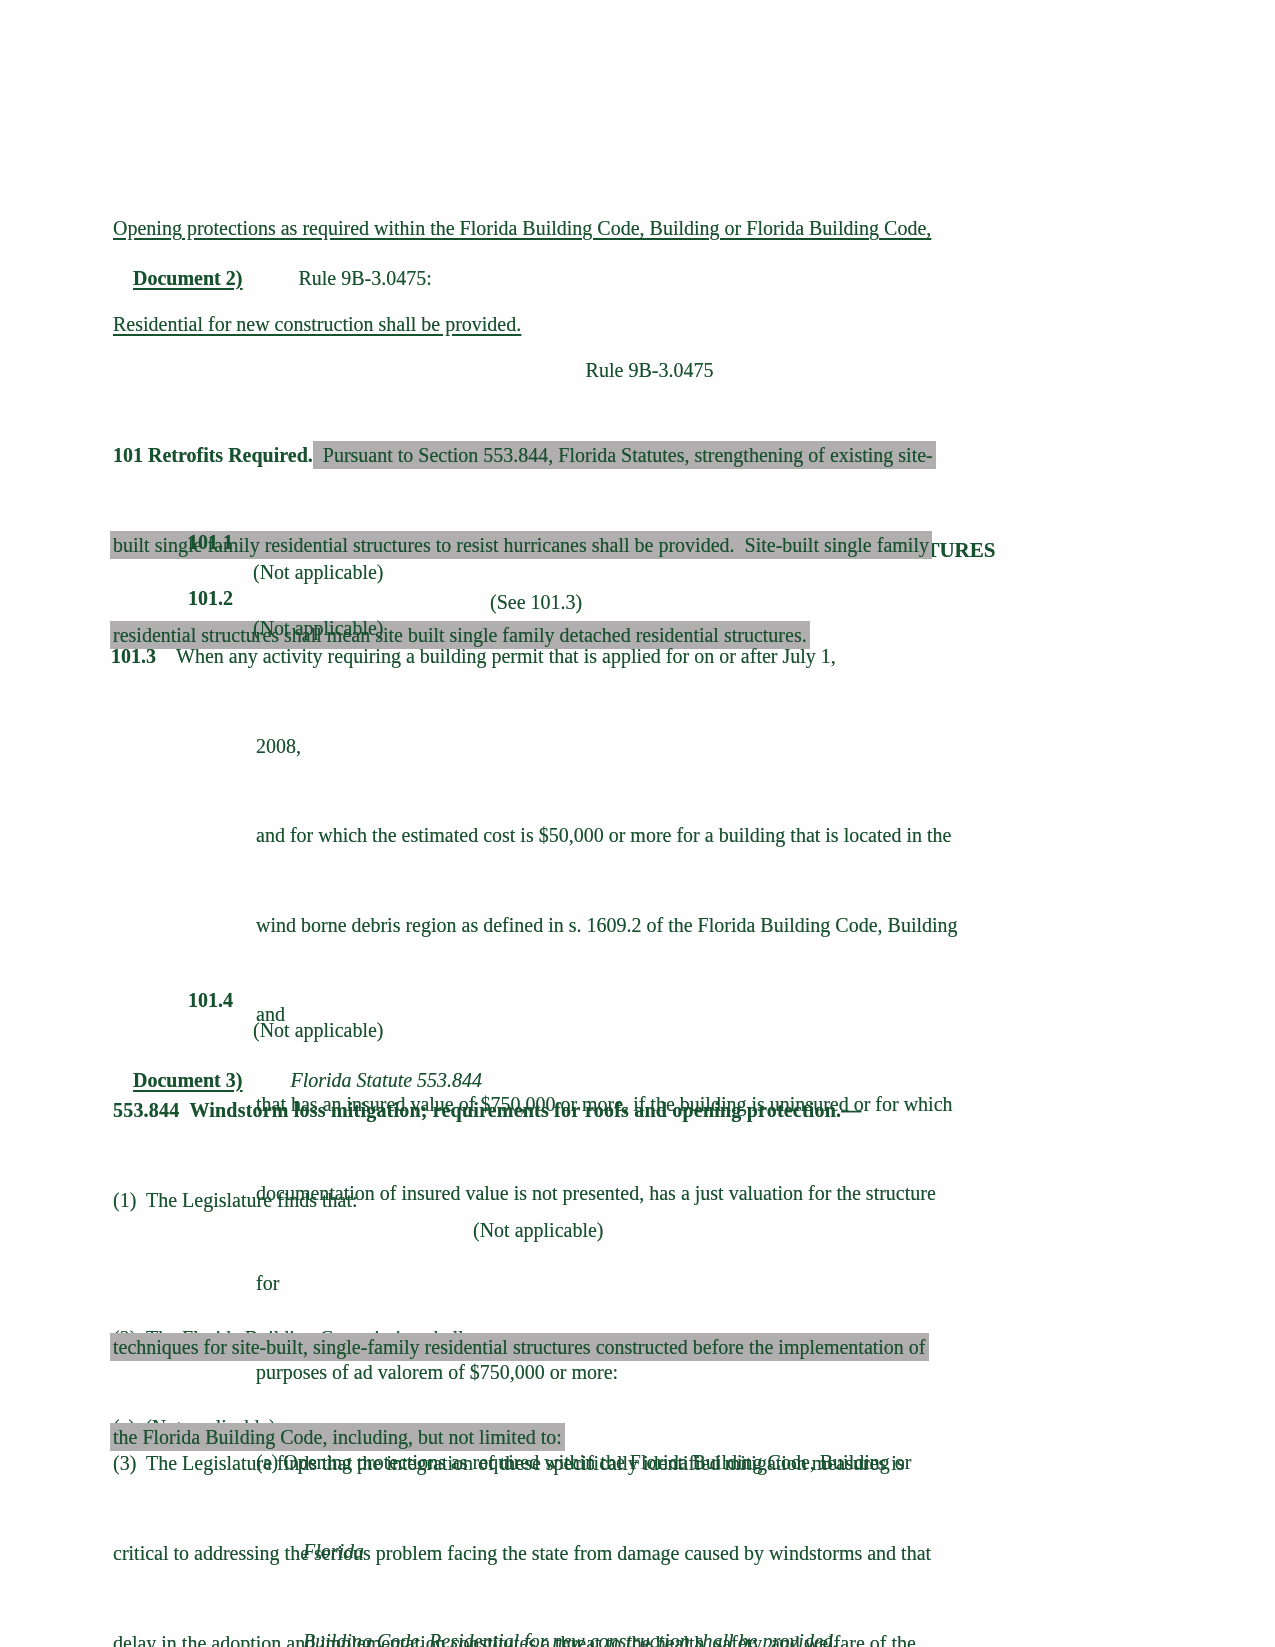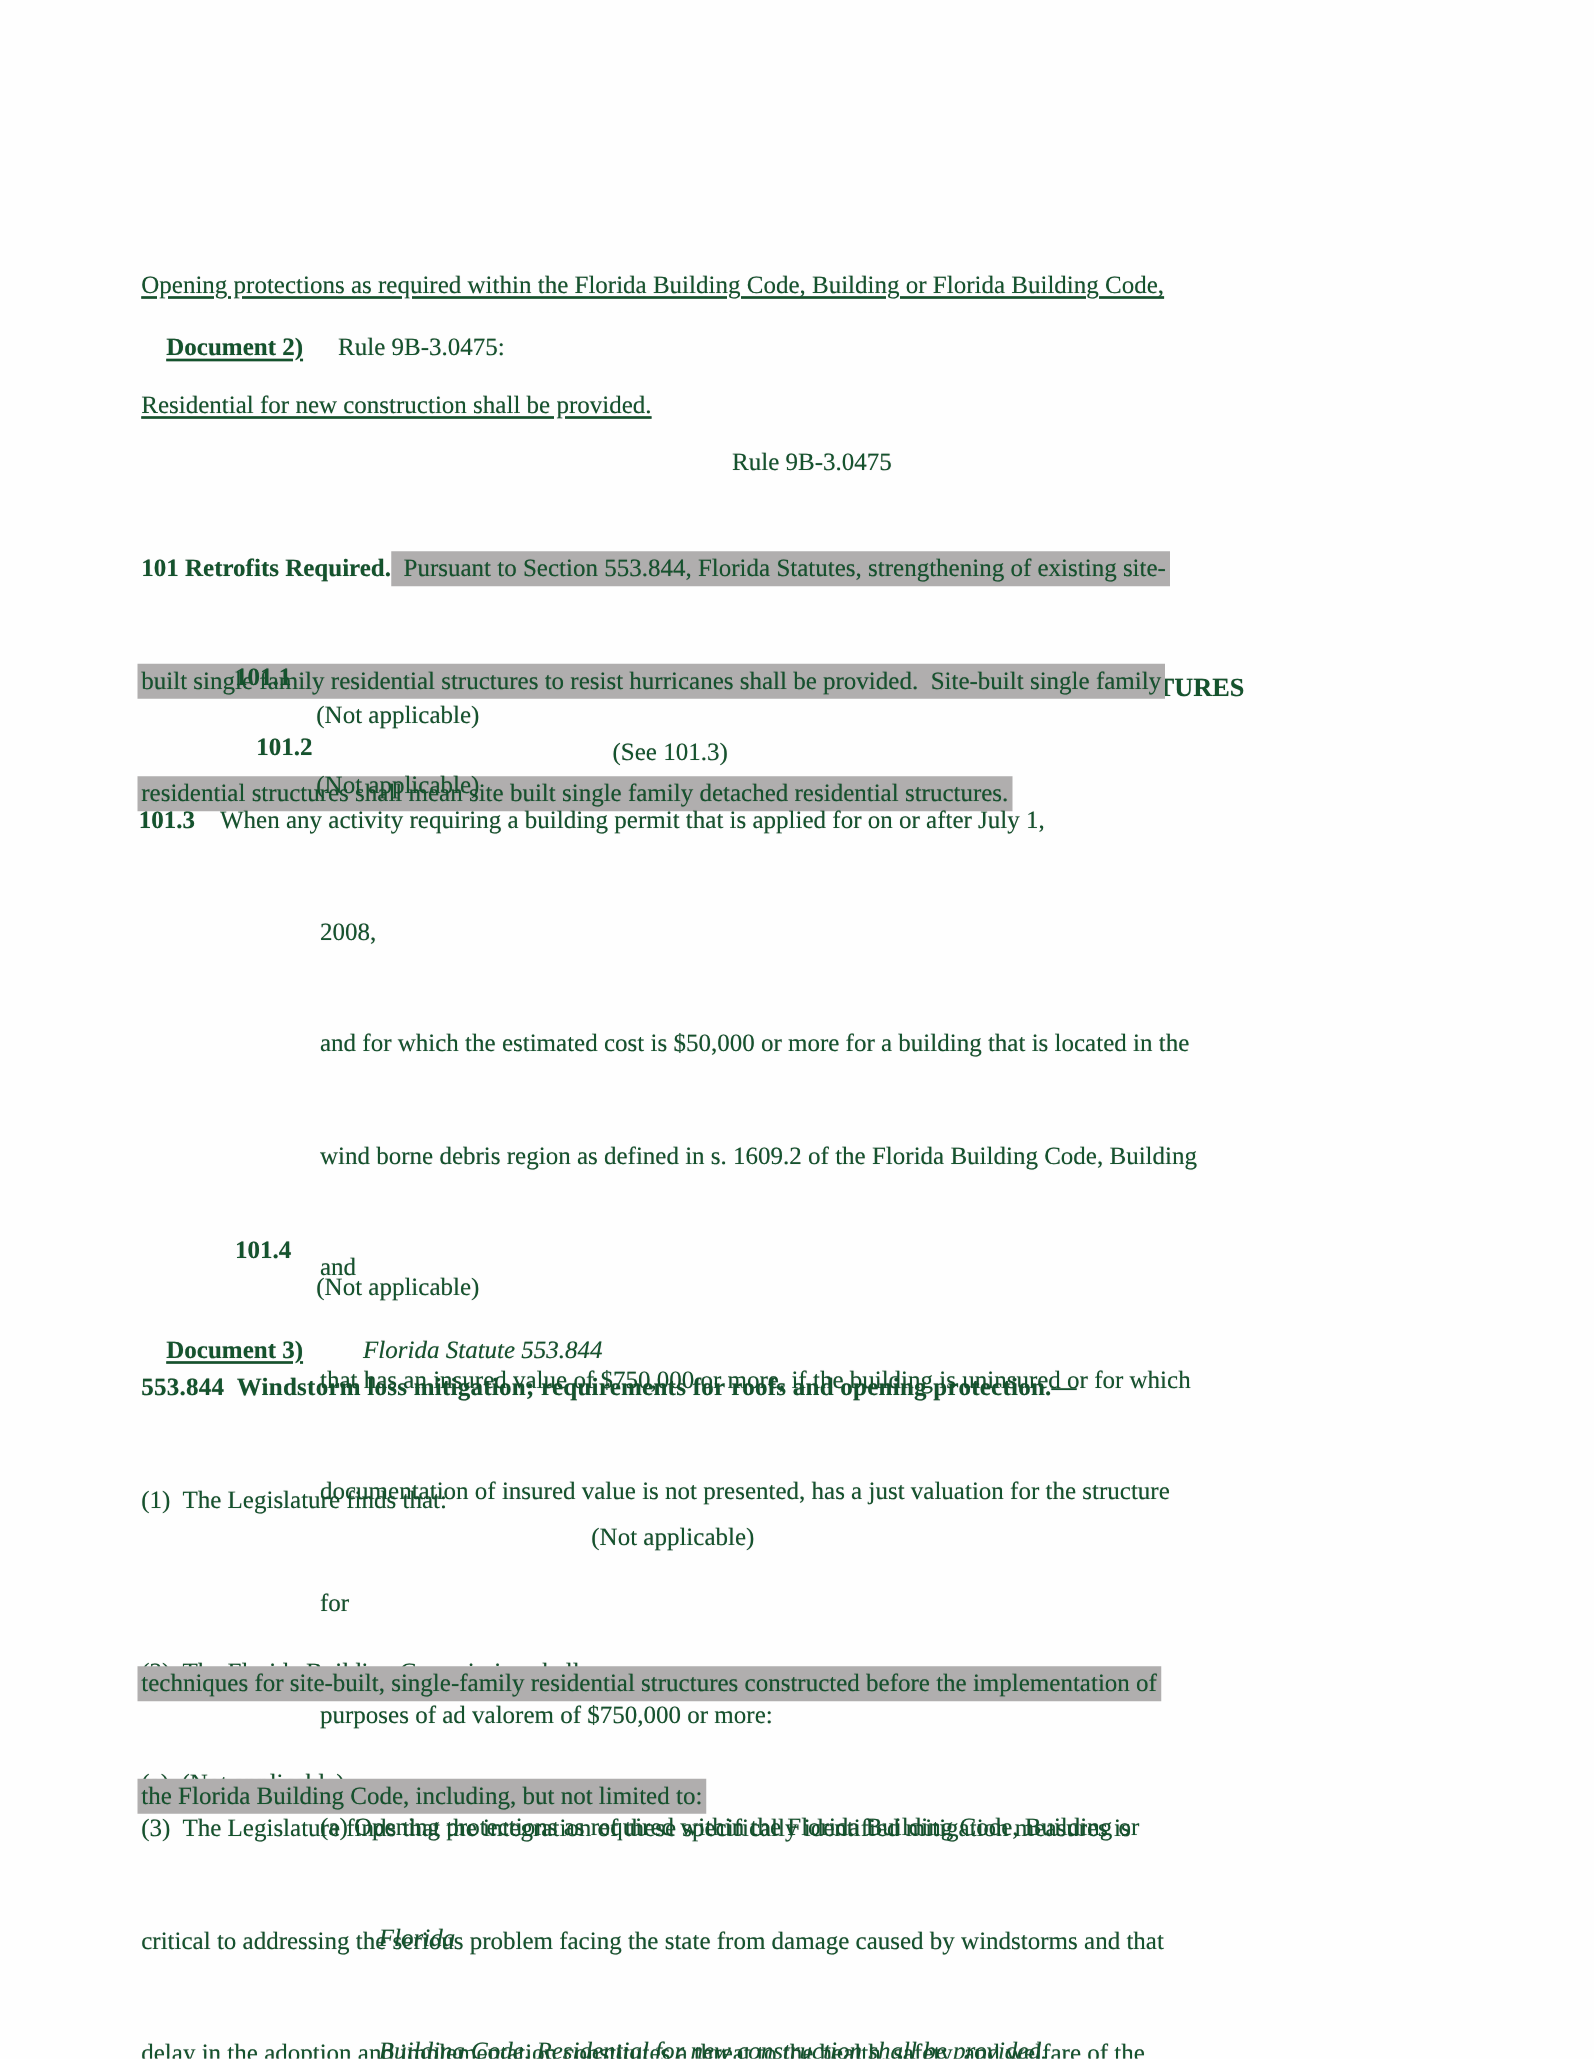--- a/index.html
+++ b/index.html
@@ -36,21 +36,21 @@
 <body>
 
 <div class="page">
 
   <div class="blk" style="left:113px; top:148px; line-height:32px;">
     <div class="line"><span class="u">Opening protections as required within the Florida Building Code, Building or Florida Building Code,</span></div>
     <div class="line"><span class="u">Residential for new construction shall be provided.</span></div>
   </div>
 
   <div class="blk" style="left:113px; top:233px;">
-    <span class="b u">Document 2)</span><span style="margin-left:28px;">Rule 9B-3.0475:</span>
+    <span class="b u">Document 2)</span><span style="margin-left:56px;">Rule 9B-3.0475:</span>
   </div>
 
   <div class="blk center" style="top:295px;padding-left:12px;">
     <div class="line">Rule 9B-3.0475</div>
     <div class="line head-bold">HURRICANE MITIGATION RETROFITS FOR</div>
     <div class="line head-bold">EXISTING SITE-BUILT SINGLE FAMILY RESIDENTIAL STRUCTURES</div>
   </div>
 
   <div class="blk" style="left:113px; top:380px;">
     <div class="line"><span class="b">101 Retrofits Required.</span><span class="hl">  Pursuant to Section 553.844, Florida Statutes, strengthening of existing site-</span></div>
@@ -58,21 +58,21 @@
     <div class="line"><span class="hl-full">residential structures shall mean site built single family detached residential structures.</span></div>
   </div>
 
   <div class="blk" style="left:0; top:497px; width:1275px;">
     <span class="abs b" style="left:188px;">101.1</span>
     <span class="abs" style="left:253px;">(Not applicable)</span>
     <span class="abs" style="left:490px;">(See 101.3)</span>
   </div>
 
   <div class="blk" style="left:0; top:553px; width:1275px;">
-    <span class="abs b" style="left:188px;margin-left:17px;">101.2</span>
+    <span class="abs b" style="left:188px;">101.2</span>
     <span class="abs" style="left:253px;">(Not applicable)</span>
   </div>
 
   <div class="blk lh295" style="left:0; top:582px; width:1275px;">
     <div class="line ind-num"><span class="num">101.3</span><span>When any activity requiring a building permit that is applied for on or after July 1,</span></div>
     <div class="line ind-text">2008,</div>
     <div class="line ind-text">and for which the estimated cost is $50,000 or more for a building that is located in the</div>
     <div class="line ind-text">wind borne debris region as defined in s. 1609.2 of the Florida Building Code, Building</div>
     <div class="line ind-text">and</div>
     <div class="line ind-text">that has an insured value of $750,000 or more, if the building is uninsured or for which</div>

